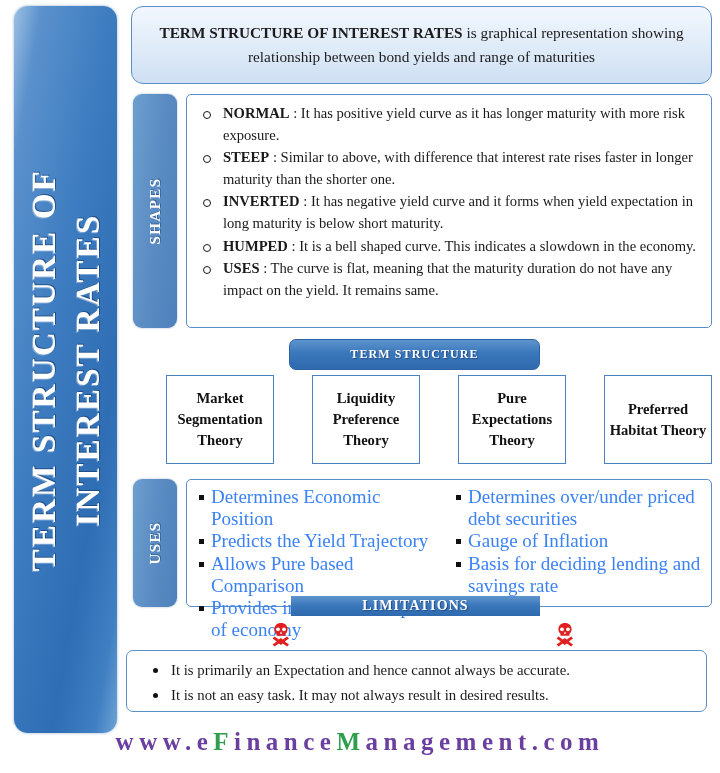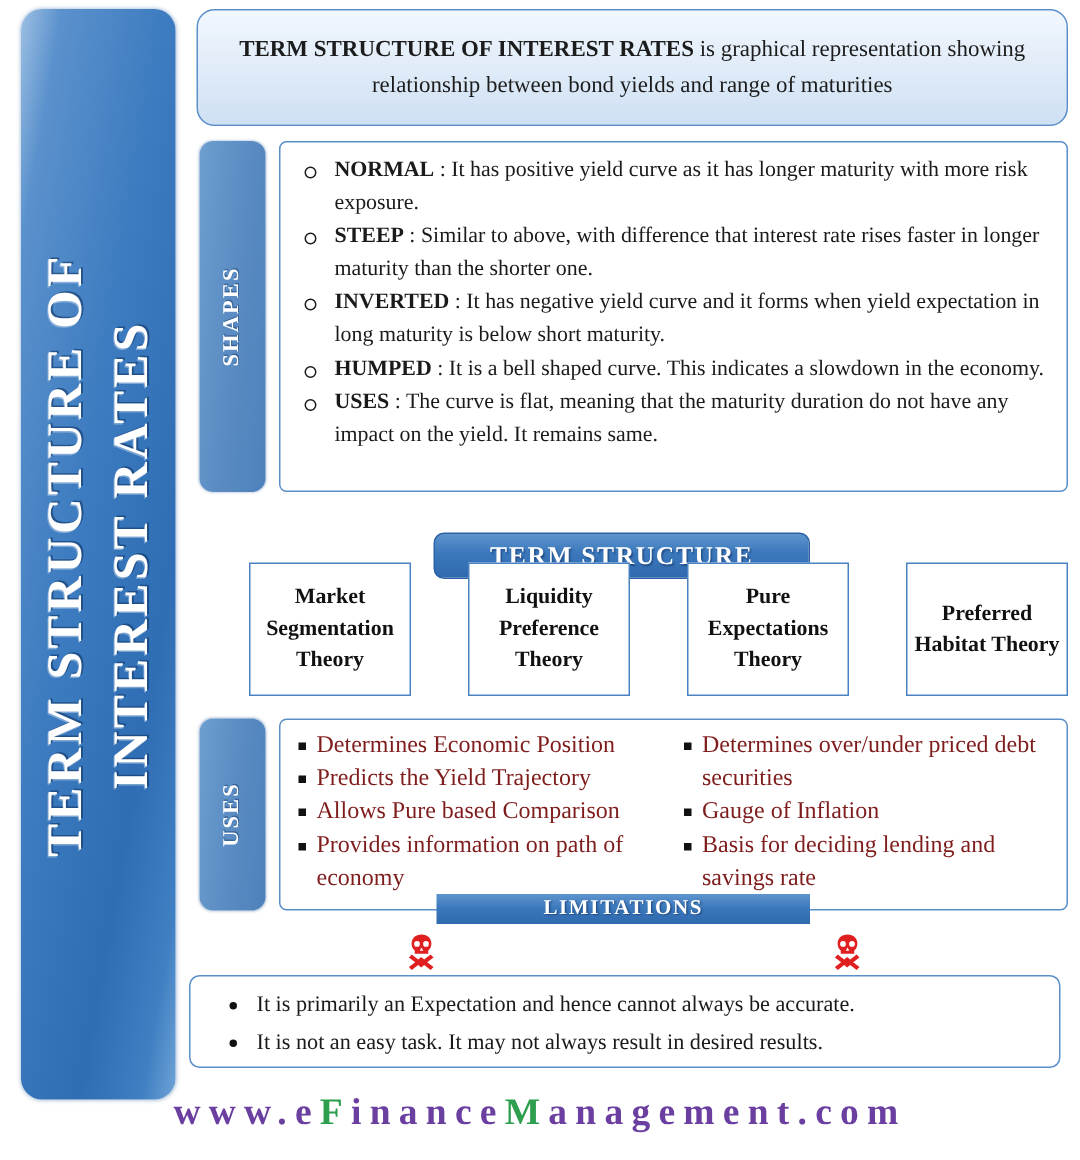--- a/index.html
+++ b/index.html
@@ -150,24 +150,23 @@
     height: 31px;
     border-radius: 7px;
     background: linear-gradient(180deg, #5d94cd 0%, #3a77bb 45%, #2f69ae 100%);
     border: 1px solid #2d63a6;
     box-sizing: border-box;
     display: flex;
     align-items: center;
     justify-content: center;
     color: #ffffff;
     font-weight: bold;
-    font-size: 17px;
+    font-size: 12px;
     letter-spacing: 1.1px;
     text-shadow: 1px 1px 1px rgba(25,60,110,.7);
-    margin-top: 16px;
   }
 
   
   #theory-row {
     position: absolute;
     left: 128px;
     top: 375px;
     width: 584px;
     height: 89px;
     display: flex;
@@ -202,23 +201,23 @@
   }
   .uses-col {
     flex: 1;
     margin: 0;
     padding: 0;
     list-style: none;
   }
   .uses-col > li {
     position: relative;
     padding-left: 16px;
-    font-size: 16px;
+    font-size: 19px;
     line-height: 22.2px;
-    color: #7f1d1d;
+    color: #3b82f6;
   }
   .uses-col > li::before {
     content: "";
     position: absolute;
     left: 4px;
     top: 9px;
     width: 5px;
     height: 5px;
     background: #111111;
   }

